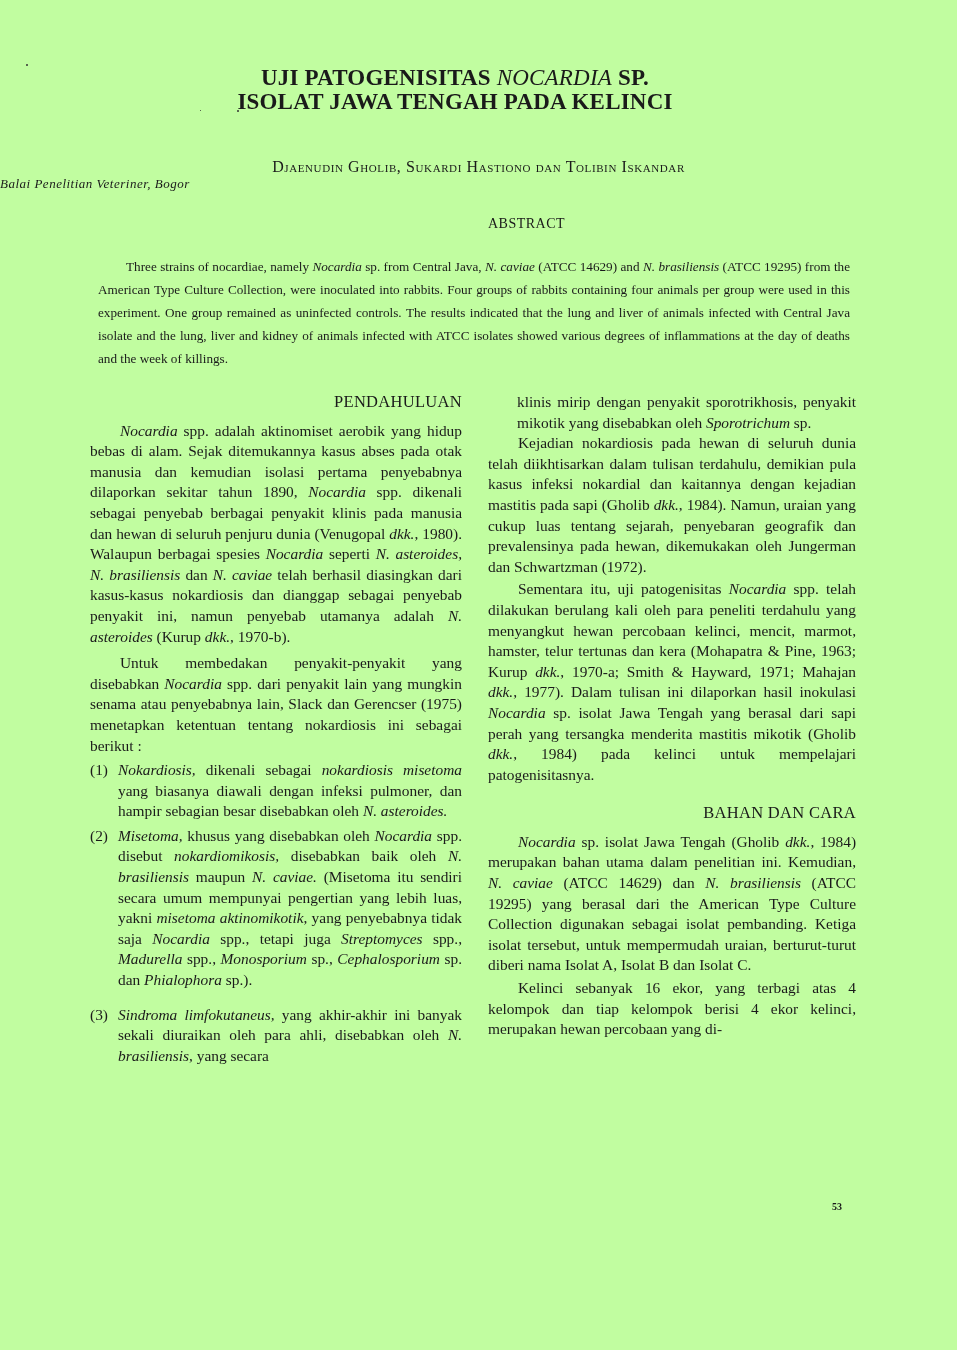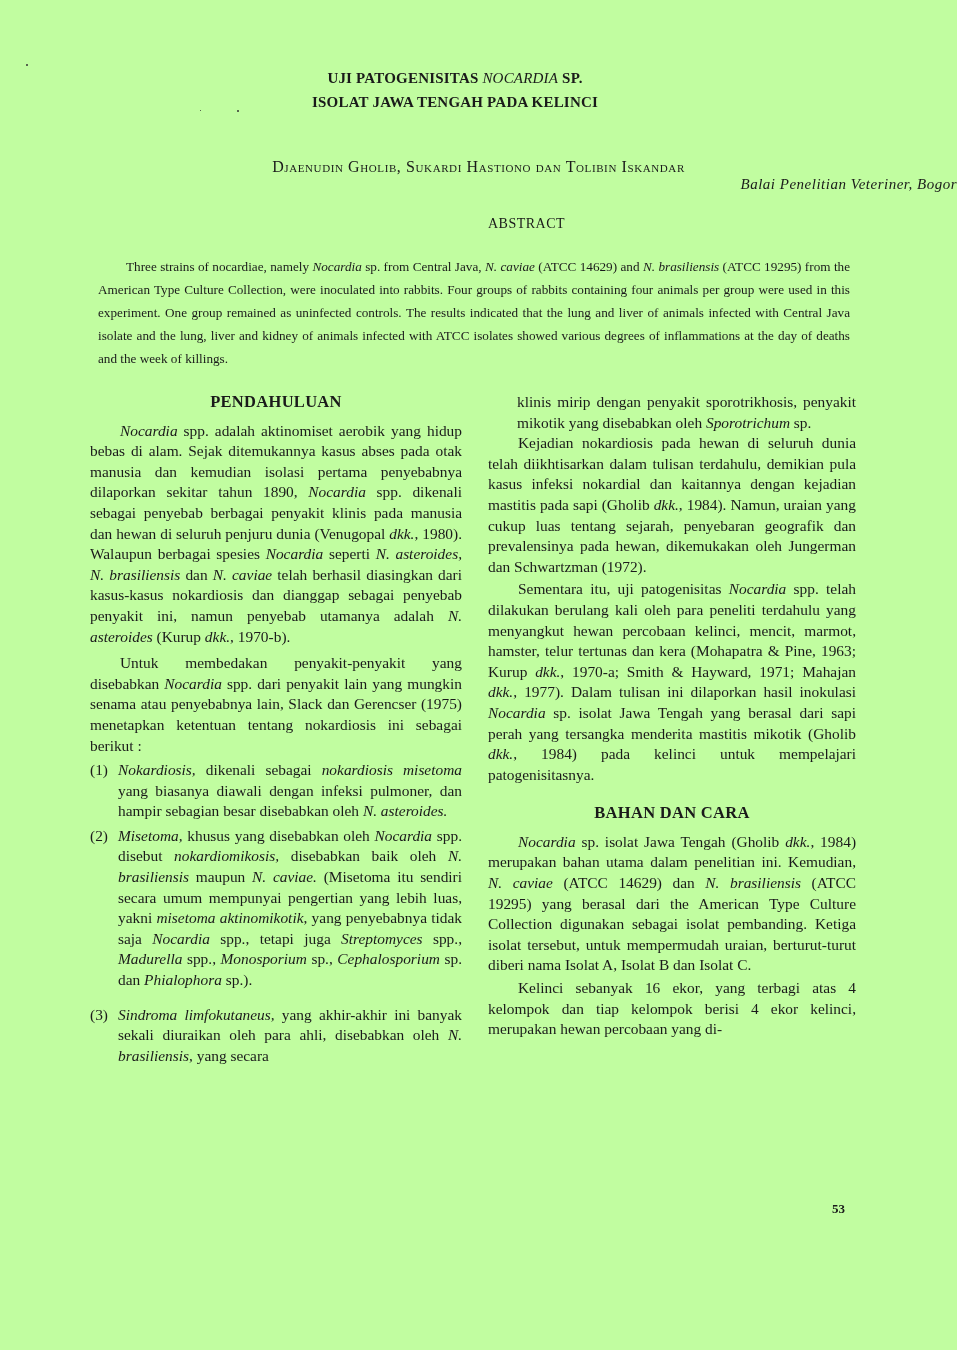--- a/index.html
+++ b/index.html
@@ -5,60 +5,60 @@
   html, body { margin: 0; padding: 0; }
   body {
     width: 957px; height: 1350px; overflow: hidden;
     background: #c1fda0;
     font-family: "Liberation Serif", "DejaVu Serif", serif;
     color: #1a1a1a;
     position: relative;
   }
   .title {
     position: absolute; left: 0; width: 910px; top: 66px;
-    text-align: center; font-weight: bold; font-size: 15px; line-height: 24px;
+    text-align: center; font-weight: bold; font-size: 23px; line-height: 24px;
     letter-spacing: 0.2px;
   }
   .title i { font-weight: normal; }
   .authors {
     position: absolute; left: 0; width: 957px; top: 158px;
     text-align: center; font-size: 16px; letter-spacing: 0.6px;
     font-variant: small-caps;
   }
   .affil {
     position: absolute; left: 0; width: 957px; top: 176px;
-    text-align: right; font-size: 15px; font-style: italic; letter-spacing: 0.5px;
+    text-align: left; font-size: 13px; font-style: italic; letter-spacing: 0.5px;
   }
   .abstract-head {
     position: absolute; left: 0; width: 957px; top: 216px;
     text-align: center; font-size: 14px; letter-spacing: 0.5px; margin-left: 48px;
   }
   .abstract {
     position: absolute; left: 98px; width: 752px; top: 255px;
     font-size: 13.2px; line-height: 23px; text-align: justify;
     text-indent: 28px;
   }
   .col {
     position: absolute; top: 392px; width: 372px;
     font-size: 15.4px; line-height: 20.6px; text-align: justify;
   }
   .col.left { left: 90px; }
   .col.right { left: 488px; width: 368px; }
   .sec-head {
-    text-align: center; font-weight: bold; font-size: 16.5px;
+    text-align: right; font-weight: normal; font-size: 16.5px;
     margin: 0 0 8px 0; letter-spacing: 0.3px;
   }
   p { margin: 0 0 6px 0; text-indent: 30px; }
   p.noindent { text-indent: 0; }
   .item { display: flex; margin: 0 0 4px 0; }
   .item .num { width: 28px; flex: none; }
   .item .txt { flex: 1; text-align: justify; }
   .pagenum {
     position: absolute; left: 832px; top: 1201px;
-    font-size: 13px; font-weight: bold;
+    font-size: 10px; font-weight: bold;
   }
   .speck { position:absolute; width:2px; height:2px; background:#333; border-radius:1px; }
 </style>
 </head>
 <body style="background: rgb(193, 253, 160); color: rgb(26, 26, 26);">
 
 <div class="title">
   <div><span>UJI PATOGENISITAS </span><i>NOCARDIA</i><span> SP.</span></div>
   <div>ISOLAT JAWA TENGAH PADA KELINCI</div>
 </div>

